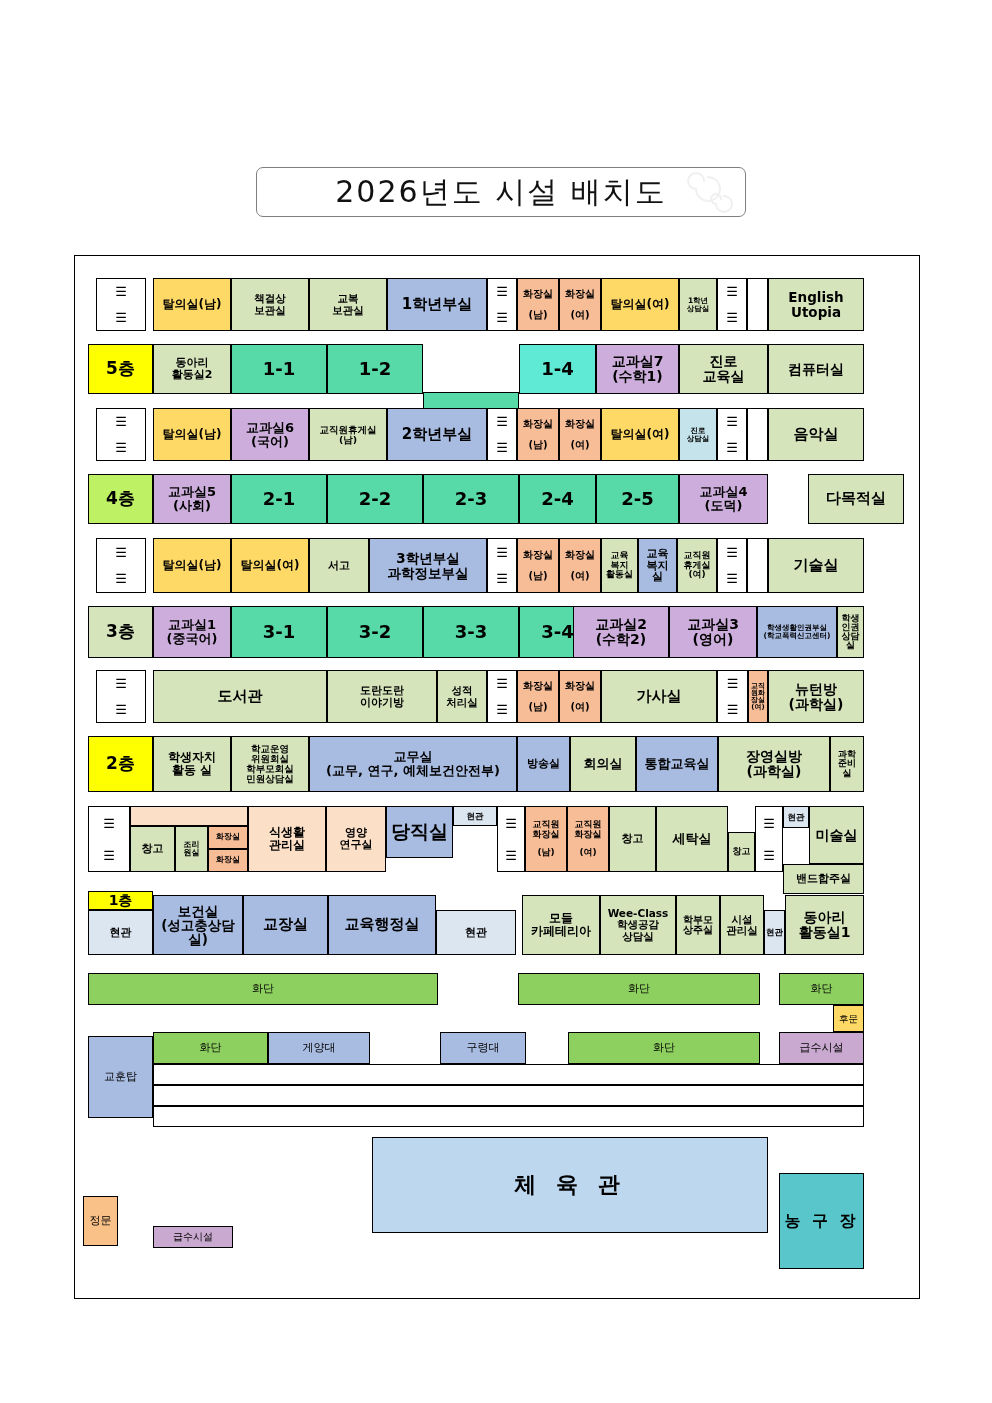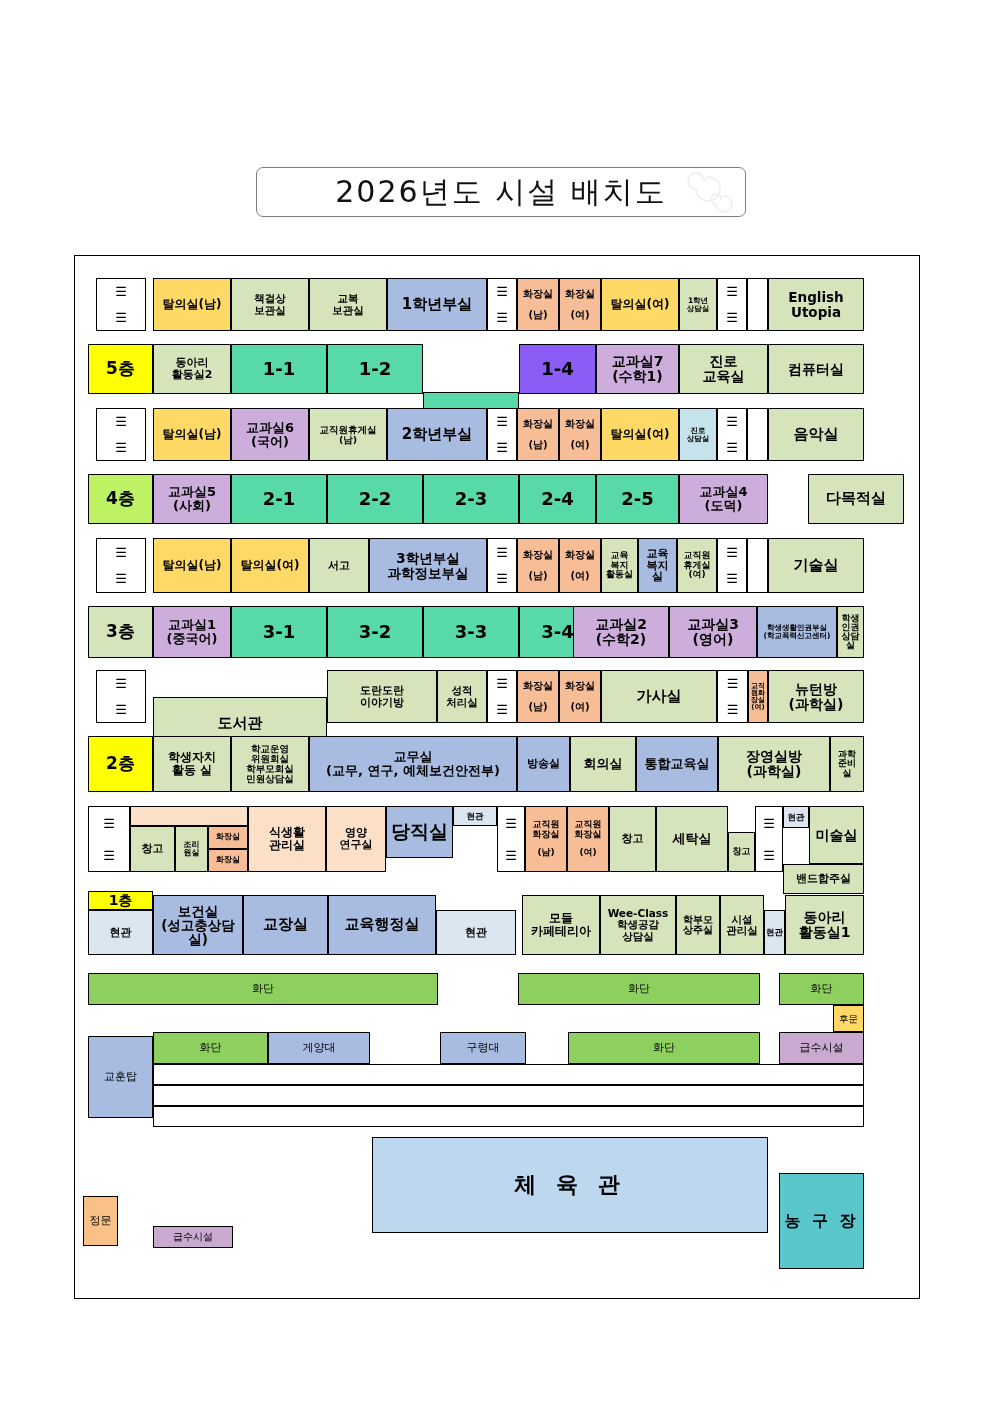--- a/index.html
+++ b/index.html
@@ -115,21 +115,21 @@
     </div>
     <div class="cell" style="left: 231px; top: 344px; width: 96px; height: 50px; background: rgb(87, 217, 168); font-size: 18px;">
       <span>1-1</span>
     </div>
     <div class="cell" style="left: 327px; top: 344px; width: 96px; height: 50px; background: rgb(87, 217, 168); font-size: 18px;">
       <span>1-2</span>
     </div>
     <div class="cell" style="left: 423px; top: 344px; width: 96px; height: 50px; background: rgb(87, 217, 168); font-size: 18px; margin-top: 48px;">
       <span>1-3</span>
     </div>
-    <div class="cell" style="left: 519px; top: 344px; width: 77px; height: 50px; background: #8b5cf6; font-size: 18px;">
+    <div class="cell" style="left: 519px; top: 344px; width: 77px; height: 50px; background: #5eead4; font-size: 18px;">
       <span>1-4</span>
     </div>
     <div class="cell" style="left: 596px; top: 344px; width: 83px; height: 50px; background: rgb(204, 173, 219); font-size: 14px;">
       <span>교과실7<br>(수학1)</span>
     </div>
     <div class="cell" style="left: 679px; top: 344px; width: 89px; height: 50px; background: rgb(214, 228, 188); font-size: 14px;">
       <span>진로<br>교육실</span>
     </div>
     <div class="cell" style="left: 768px; top: 344px; width: 96px; height: 50px; background: rgb(214, 228, 188); font-size: 14px;">
       <span>컴퓨터실</span>
@@ -275,21 +275,21 @@
     <div class="cell" style="left: 757px; top: 606px; width: 80px; height: 52px; background: rgb(168, 187, 224); font-size: 7.5px;">
       <span>학생생활인권부실<br>(학교폭력신고센터)</span>
     </div>
     <div class="cell" style="left: 837px; top: 606px; width: 27px; height: 52px; background: rgb(214, 228, 188); font-size: 9px; line-height: 1;">
       <span>학생<br>인권<br>상담<br>실</span>
     </div>
     <div class="stair" style="left: 96px; top: 670px; width: 50px; height: 53px;">
       <div class="g">☰</div>
       <div class="g">☰</div>
     </div>
-    <div class="cell" style="left: 153px; top: 670px; width: 174px; height: 53px; background: rgb(214, 228, 188); font-size: 15px; margin-top: 27px;">
+    <div class="cell" style="left: 153px; top: 670px; width: 174px; height: 53px; background: rgb(214, 228, 188); font-size: 15px;">
       <span>도서관</span>
     </div>
     <div class="cell" style="left: 327px; top: 670px; width: 110px; height: 53px; background: rgb(214, 228, 188); font-size: 11px;">
       <span>도란도란<br>이야기방</span>
     </div>
     <div class="cell" style="left: 437px; top: 670px; width: 50px; height: 53px; background: rgb(214, 228, 188); font-size: 10.5px;">
       <span>성적<br>처리실</span>
     </div>
     <div class="stair" style="left: 487px; top: 670px; width: 30px; height: 53px;">
       <div class="g">☰</div>

